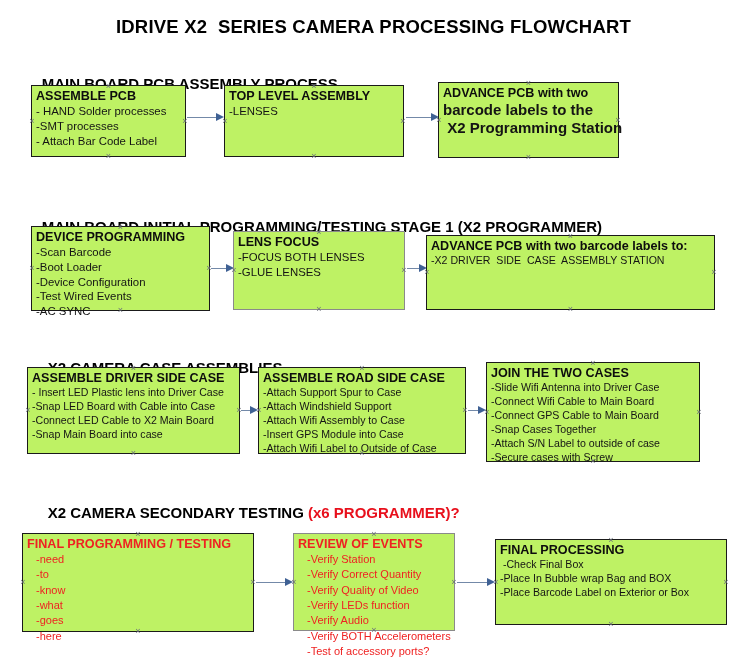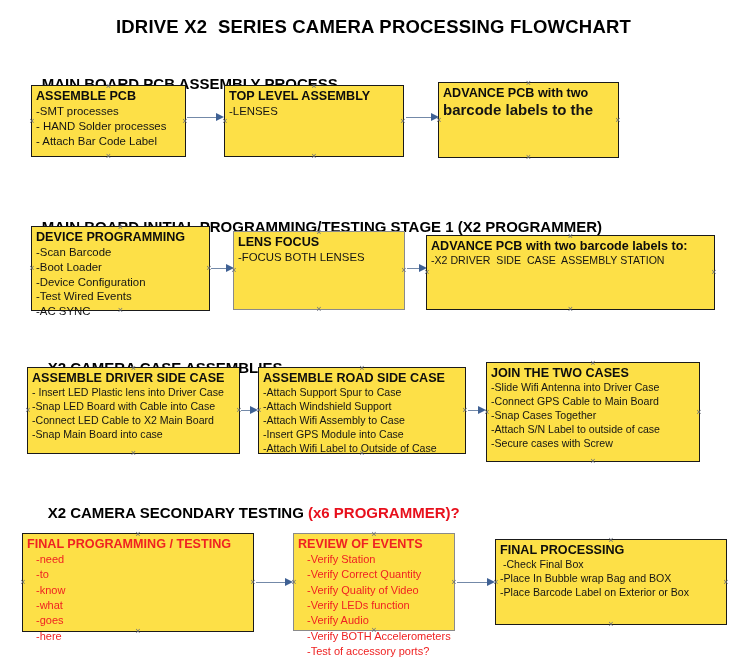--- a/index.html
+++ b/index.html
@@ -39,21 +39,21 @@
     font-weight: bold;
     color: #000000;
     white-space: pre;
   }
   .section-head .accent {
     color: #e8101c;
   }
   
   .pbox {
     position: absolute;
-    background: #fde047;
+    background: #bef264;
     box-sizing: border-box;
     border: 1.3px solid #1a1a1a;
     padding: 3px 16px 0 4px;
     overflow: visible;
   }
   .pbox.gray-border {
     border: 1.6px solid #8a8a8a;
   }
   .pbox .btitle {
     font-size: 12.6px;
@@ -135,22 +135,22 @@
 <div id="canvas">
 
   <div class="doc-title">IDRIVE X2  SERIES CAMERA PROCESSING FLOWCHART</div>
 
   <div class="section-head" style="left:25px; top:58px;">
     <span>MAIN BOARD PCB ASSEMBLY PROCESS</span>
   </div>
 
   <div class="pbox" style="left:31px; top:85px; width:155px; height:72px;">
     <div class="btitle">ASSEMBLE PCB</div>
+    <div class="bline">- HAND Solder processes</div>
     <div class="bline">-SMT processes</div>
-    <div class="bline">- HAND Solder processes</div>
     <div class="bline">- Attach Bar Code Label</div>
     <span class="handle" style="left:50%; top:0px;"></span>
     <span class="handle" style="left:50%; top:100%;"></span>
     <span class="handle" style="left:0px; top:50%;"></span>
     <span class="handle" style="left:100%; top:50%;"></span>
   </div>
 
   <div class="arrow" style="left:187px; top:113px; width:37px;">
     <span class="shaft"></span>
       <span class="head"></span>
@@ -166,20 +166,21 @@
   </div>
 
   <div class="arrow" style="left:406px; top:113px; width:33px;">
     <span class="shaft"></span>
       <span class="head"></span>
   </div>
 
   <div class="pbox bold-body" style="left:438px; top:82px; width:181px; height:76px;">
     <div class="btitle">ADVANCE PCB with two</div>
     <div class="bline">barcode labels to the</div>
+    <div class="bline"> X2 Programming Station</div>
     <span class="handle" style="left:50%; top:0px;"></span>
     <span class="handle" style="left:50%; top:100%;"></span>
     <span class="handle" style="left:0px; top:50%;"></span>
     <span class="handle" style="left:100%; top:50%;"></span>
   </div>
 
   <div class="section-head" style="left:25px; top:201px;">
     <span>MAIN BOARD INITIAL PROGRAMMING/TESTING STAGE 1 (X2 PROGRAMMER)</span>
   </div>
 
@@ -197,20 +198,21 @@
   </div>
 
   <div class="arrow" style="left:211px; top:264px; width:23px;">
     <span class="shaft"></span>
       <span class="head"></span>
   </div>
 
   <div class="pbox gray-border" style="left:233px; top:231px; width:172px; height:79px;">
     <div class="btitle">LENS FOCUS</div>
     <div class="bline">-FOCUS BOTH LENSES</div>
+    <div class="bline">-GLUE LENSES</div>
     <span class="handle" style="left:50%; top:0px;"></span>
     <span class="handle" style="left:50%; top:100%;"></span>
     <span class="handle" style="left:0px; top:50%;"></span>
     <span class="handle" style="left:100%; top:50%;"></span>
   </div>
 
   <div class="arrow" style="left:407px; top:264px; width:20px;">
     <span class="shaft"></span>
       <span class="head"></span>
   </div>
@@ -259,20 +261,21 @@
   </div>
 
   <div class="arrow" style="left:468px; top:406px; width:18px;">
     <span class="shaft"></span>
       <span class="head"></span>
   </div>
 
   <div class="pbox small-body" style="left:486px; top:362px; width:214px; height:100px;">
     <div class="btitle">JOIN THE TWO CASES</div>
     <div class="bline">-Slide Wifi Antenna into Driver Case</div>
+    <div class="bline">-Connect Wifi Cable to Main Board</div>
     <div class="bline">-Connect GPS Cable to Main Board</div>
     <div class="bline">-Snap Cases Together</div>
     <div class="bline">-Attach S/N Label to outside of case</div>
     <div class="bline">-Secure cases with Screw</div>
     <span class="handle" style="left:50%; top:0px;"></span>
     <span class="handle" style="left:50%; top:100%;"></span>
     <span class="handle" style="left:0px; top:50%;"></span>
     <span class="handle" style="left:100%; top:50%;"></span>
   </div>
 

